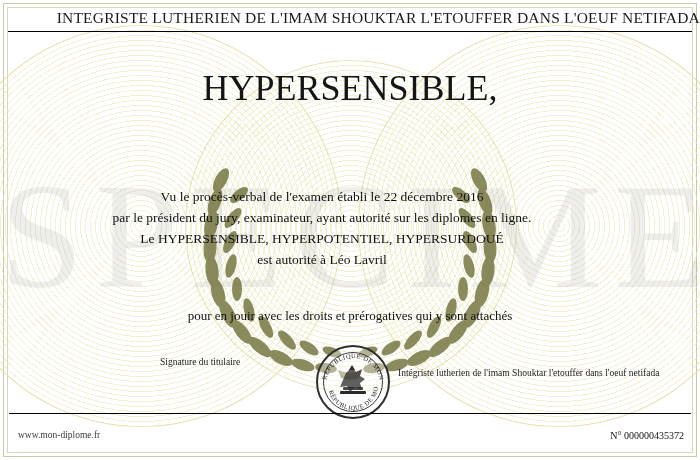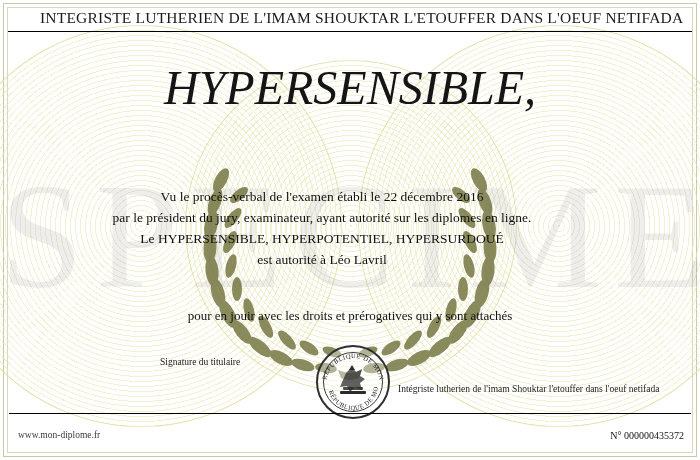--- a/index.html
+++ b/index.html
@@ -78,48 +78,46 @@
     color: rgba(150,150,150,0.16);
     font-weight: 400;
     white-space: nowrap;
     user-select: none;
   }
   
   .header-band {
     position: absolute;
     top: 9px;
     left: 0; right: 0;
-    text-align: left;
+    text-align: right;
     font-family: "Liberation Serif", serif;
     font-size: 15.5px;
     letter-spacing: 0.2px;
     color: #1a1a1a;
     white-space: nowrap;
-    margin-left: 40px;
   }
   .header-rule {
     position: absolute;
     top: 31px;
     left: 8px; right: 8px;
     height: 1px;
     background: #000000;
   }
   
   .title-block {
     position: absolute;
     top: 66px;
     left: 0; right: 0;
     text-align: center;
     color: #151515;
   }
   .title-line1 {
-    font-size: 48px;
+    font-size: 36px;
     line-height: 44px;
     white-space: nowrap;
-    font-style: italic;
   }
   .title-line2 {
     font-size: 36px;
     line-height: 44px;
     white-space: nowrap;
   }
   
   .body-block {
     position: absolute;
     left: 62px;
@@ -145,21 +143,21 @@
   .sig-label {
     position: absolute;
     left: 160px;
     top: 357px;
     font-size: 9.5px;
     color: #222;
   }
   .bottom-right-text {
     position: absolute;
     left: 398px;
-    top: 384px;
+    top: 368px;
     font-size: 9.5px;
     color: #222;
     white-space: nowrap;
   }
   .sep-rule {
     position: absolute;
     left: 9px; right: 9px;
     top: 413px;
     height: 1px;
     background: #000;

